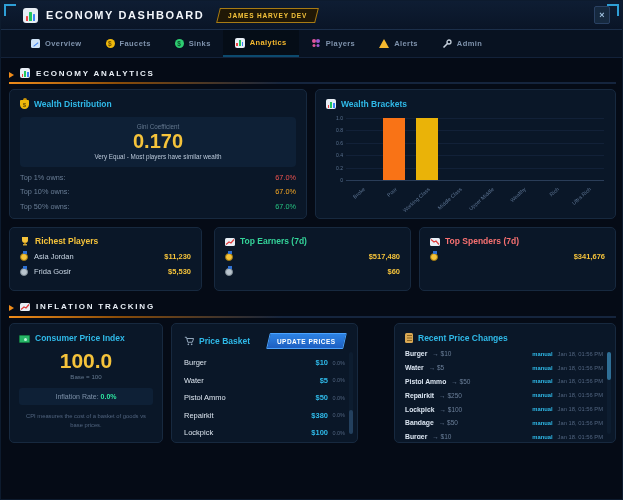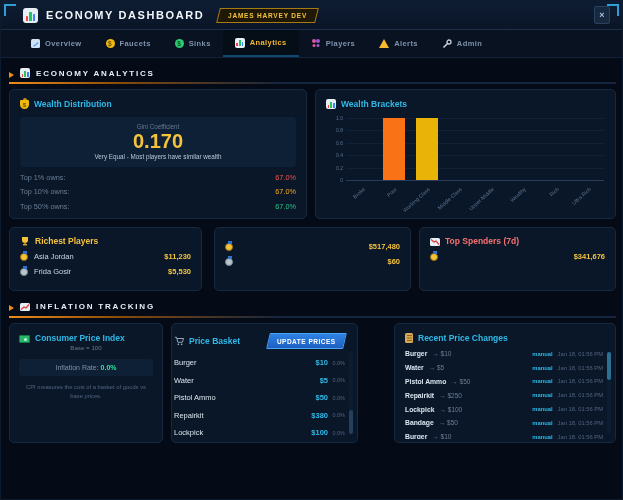--- a/index.html
+++ b/index.html
@@ -106,21 +106,21 @@
   
   .panel.cpi { left:8px; top:322px; width:154px; height:120px; padding:9px 9px; }
   .cpi-value { text-align:center; color:#f5c33b; font-size:21px; font-weight:bold; margin-top:6px; line-height:1.1; }
   .cpi-base { text-align:center; color:#64788f; font-size:6.2px; margin-top:1px; }
   .inf-box { margin-top:8px; background:#0e2036; border-radius:3px; padding:5px 4px; text-align:center; font-size:7px; }
   .inf-label { color:#7d91a9; }
   .inf-value { color:#2ee6a0; font-weight:bold; }
   .cpi-caption { margin-top:7px; color:#51647f; font-size:5.8px; text-align:center; line-height:1.5; }
 
   
-  .panel.basket { left:170px; top:322px; width:187px; height:120px; padding:9px 12px 9px 2px; }
+  .panel.basket { left:170px; top:322px; width:187px; height:120px; padding:9px 12px 9px 12px; }
   .basket-head { display:flex; align-items:center; justify-content:space-between; }
   .upd-btn { transform:skewX(-13deg); background:linear-gradient(180deg,#2d83e4,#1d5fc2); border:1px solid #4aa3ff;
     color:#fff; font-size:6.5px; font-weight:bold; letter-spacing:0.5px; padding:3.5px 8px; cursor:pointer; border-radius:1px; }
   .upd-btn span { display:inline-block; transform:skewX(13deg); }
   .b-row { display:flex; align-items:center; height:17.5px; }
   .b-name { flex:1; color:#dbe4ee; font-size:7.5px; }
   .b-price { color:#2fb9e8; font-size:7.5px; font-weight:bold; }
   .b-pct { width:17px; text-align:right; color:#51647f; font-size:5.5px; }
   .sbar { position:absolute; width:4px; border-radius:2px; background:#0d1d30; }
   .sthumb { position:absolute; width:4px; border-radius:2px; }
@@ -281,20 +281,28 @@
       <span class="lb-value">$11,230</span>
     </div>
     <div class="lb-row">
       <span class="medal silver"></span>
       <span class="lb-name">Frida Gosir</span>
       <span class="lb-value">$5,530</span>
     </div>
   </div>
 
   <div class="panel lb" style="left:213px; width:197px;">
+    <div class="p-title">
+      <span class="ic ic-trend">
+        <svg viewBox="0 0 10 8" width="10" height="8">
+            <polyline points="1,6.5 4,4 6,5 9,1.5" fill="none" stroke="#e03b3b" stroke-width="1.2"></polyline>
+          </svg>
+      </span>
+      <span style="color: rgb(52, 211, 153);">Top Earners (7d)</span>
+    </div>
     <div class="lb-row">
       <span class="medal gold"></span>
       <span class="lb-name"></span>
       <span class="lb-value">$517,480</span>
     </div>
     <div class="lb-row">
       <span class="medal silver"></span>
       <span class="lb-name"></span>
       <span class="lb-value">$60</span>
     </div>
@@ -325,20 +333,21 @@
     </span>
     <span class="section-title">INFLATION TRACKING</span>
   </div>
   <div class="section-rule" style="top:315px;"></div>
 
   <div class="panel cpi">
     <div class="p-title cyan">
       <span class="ic ic-bill"></span>
       <span>Consumer Price Index</span>
     </div>
+    <div class="cpi-value">100.0</div>
     <div class="cpi-base">Base = 100</div>
     <div class="inf-box">
       <span class="inf-label">Inflation Rate:</span>
       <span class="inf-value">0.0%</span>
     </div>
     <div class="cpi-caption">CPI measures the cost of a basket of goods vs base prices.</div>
   </div>
 
   <div class="panel basket">
     <div class="basket-head">

